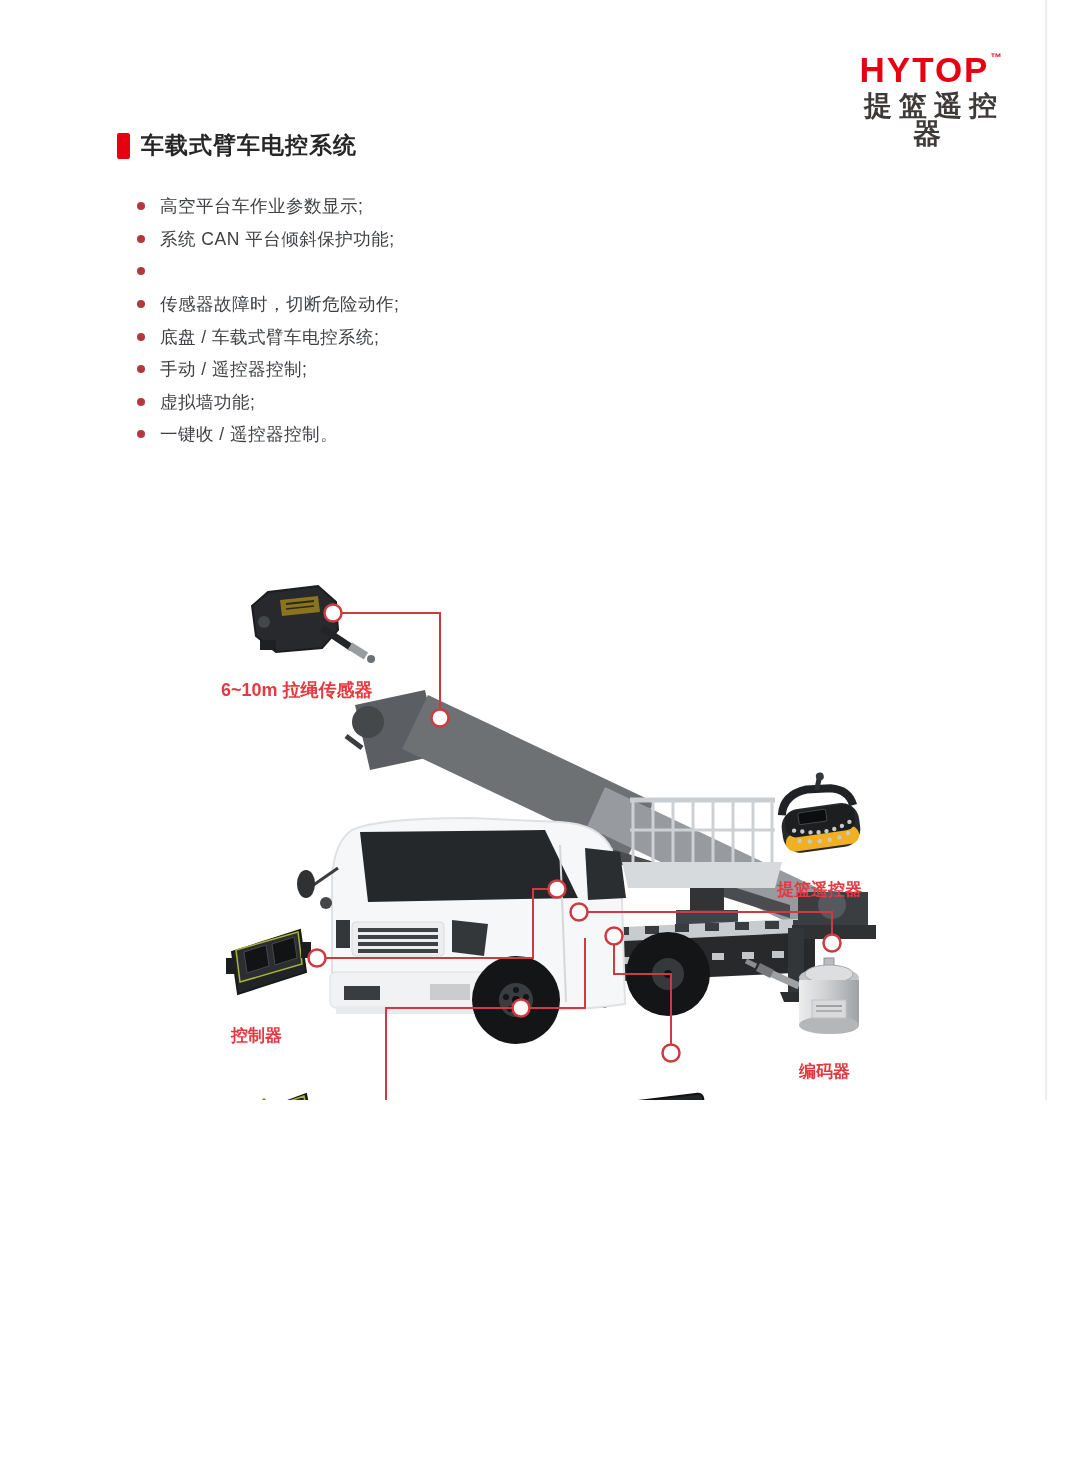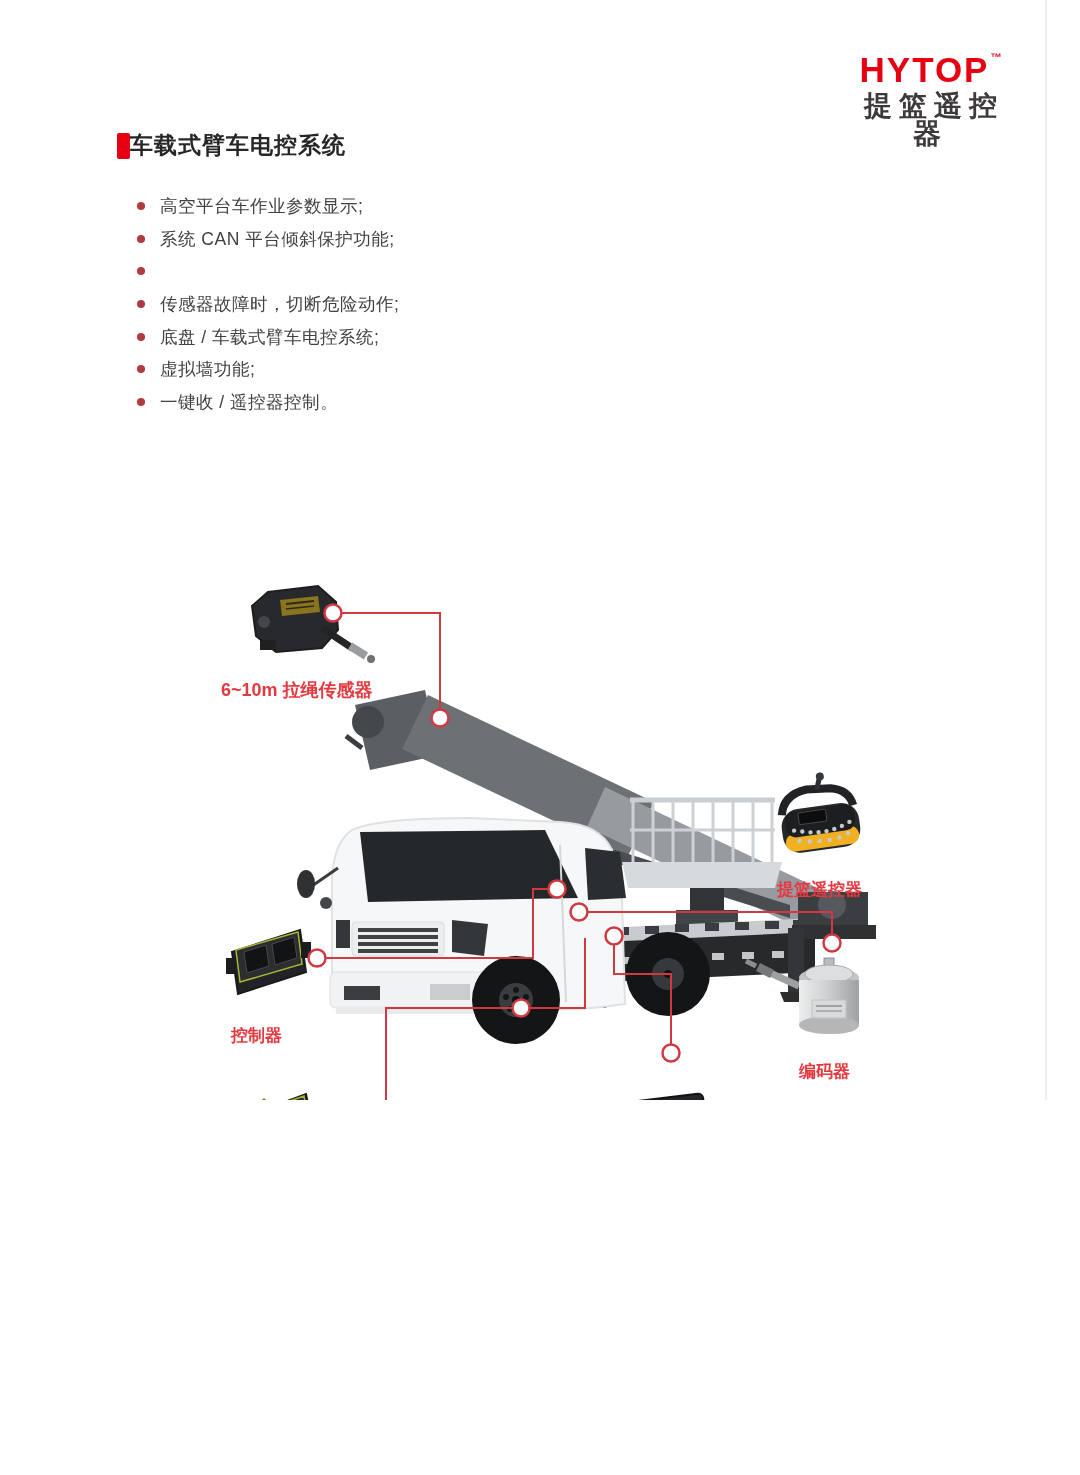--- a/index.html
+++ b/index.html
@@ -5,21 +5,21 @@
   html,body{margin:0;padding:0;background:#ffffff;}
   .page{position:relative;width:1080px;height:1100px;background:#ffffff;overflow:hidden;
         font-family:"Liberation Sans","DejaVu Sans",sans-serif;}
   .edge-line{position:absolute;top:0;left:1045px;width:2px;height:1475px;background:#ededed;}
   
   .logo{position:absolute;top:52px;left:848px;width:165px;text-align:center;line-height:1;}
   .logo .brand{color:#e60012;font-weight:800;font-size:35px;letter-spacing:2px;}
   .logo .tm{color:#e60012;font-weight:700;font-size:11px;vertical-align:top;margin-left:1px;}
   .logo .brand-cn{margin-top:5px;color:#3e3a39;font-weight:700;font-size:28px;letter-spacing:7px;text-indent:7px;}
   
-  .title-row{position:absolute;left:117px;top:130px;display:flex;align-items:center;}
+  .title-row{position:absolute;left:117px;top:130px;display:flex;align-items:center;gap:11px;}
   .title-marker{width:13px;height:26px;background:#e60012;border-radius:2px;flex:0 0 auto;}
   .title-text{font-size:23px;font-weight:700;color:#262626;letter-spacing:1px;}
   
   .features{position:absolute;left:137px;top:190px;list-style:none;margin:0;padding:0;}
   .features li{display:flex;align-items:center;height:32.6px;}
   .features .dot{width:8px;height:8px;border-radius:50%;background:#b03a3e;margin-right:15px;flex:0 0 auto;}
   .features .ftxt{font-size:17.5px;font-weight:500;color:#3f4144;letter-spacing:0.5px;}
   
   .ref-note{position:absolute;left:0;top:1286px;width:1046px;text-align:center;
             font-size:20px;font-weight:500;color:#e5383f;letter-spacing:1px;}
@@ -57,20 +57,24 @@
     <li>
         <span class="dot"></span>
       </li>
     <li>
         <span class="dot"></span>
         <span class="ftxt">传感器故障时，切断危险动作;</span>
       </li>
     <li>
         <span class="dot"></span>
         <span class="ftxt">底盘 / 车载式臂车电控系统;</span>
+      </li>
+    <li>
+        <span class="dot"></span>
+        <span class="ftxt">手动 / 遥控器控制;</span>
       </li>
     <li>
         <span class="dot"></span>
         <span class="ftxt">虚拟墙功能;</span>
       </li>
     <li>
         <span class="dot"></span>
         <span class="ftxt">一键收 / 遥控器控制。</span>
       </li>
   </ul>

